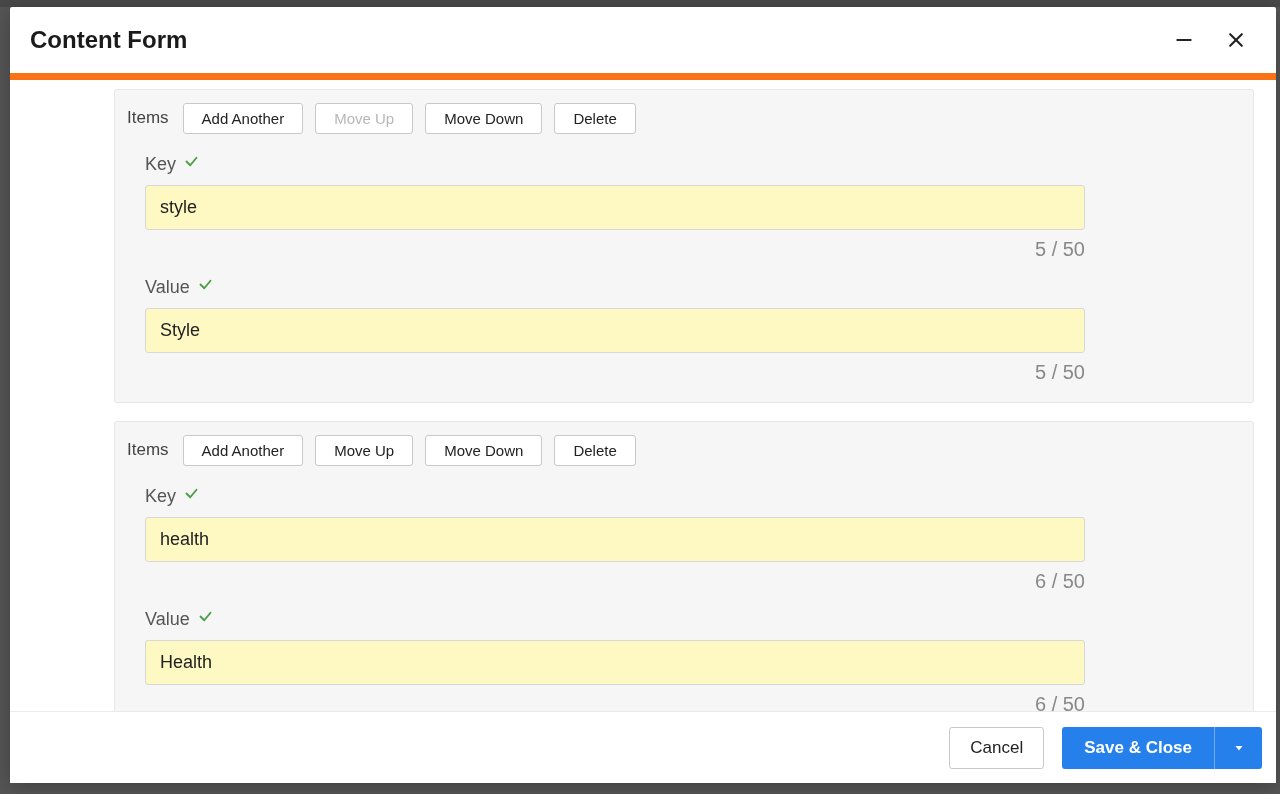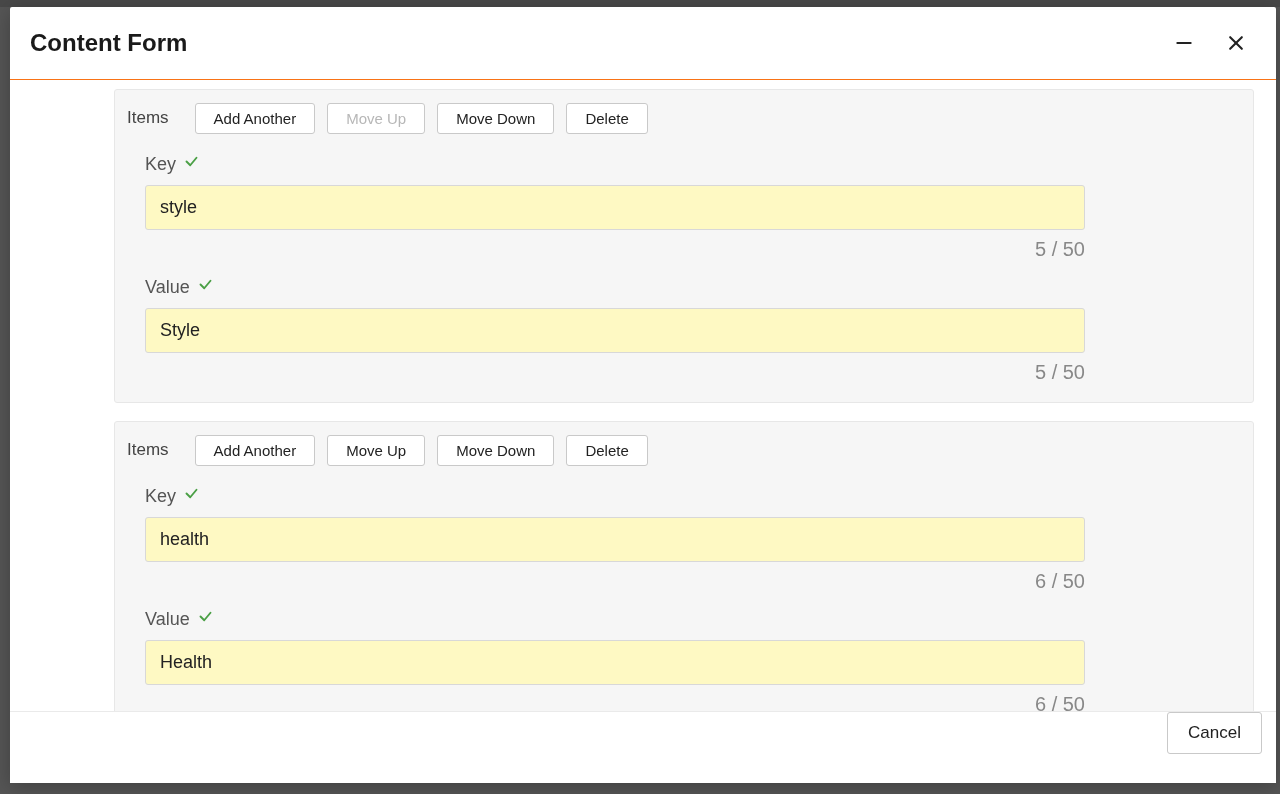--- a/index.html
+++ b/index.html
@@ -23,21 +23,21 @@
       background: #ffffff;
       display: flex; flex-direction: column;
       border-radius: 2px;
       box-shadow: 0 4px 20px rgba(0,0,0,0.25);
     }
 
     .modal-header {
       height: 73px;
       padding: 0 28px 0 20px;
       display: flex; align-items: center; justify-content: space-between;
-      border-bottom: 1px solid #f97316;
+      border-bottom: 7px solid #f97316;
       flex: 0 0 auto;
     }
     .modal-title {
       font-size: 24px; font-weight: 700; color: #1a1a1a;
     }
     .modal-header-actions { display: flex; align-items: center; gap: 28px; }
     .hdr-btn { width: 24px; height: 24px; display:flex; align-items:center; justify-content:center; cursor:pointer; color:#222; }
     .hdr-btn svg { width: 20px; height: 20px; }
 
     .modal-body {
@@ -61,21 +61,21 @@
       margin-bottom: 18px;
       padding: 0 30px 18px 30px;
     }
     .item-toolbar {
       display: flex; align-items: center; gap: 12px;
       height: 56px;
       margin-left: -18px;
     }
     .items-label {
       font-size: 17px; color: #444; font-weight: 400;
-      margin-right: 14px;
+      margin-right: 2px;
       text-align: right;
     }
     .btn {
       background: #ffffff;
       border: 1px solid #c9c9c9;
       border-radius: 3px;
       font-size: 15px;
       color: #222;
       padding: 7px 18px;
       cursor: pointer;
@@ -107,21 +107,21 @@
       text-align: right;
       font-size: 20px;
       color: #888;
       margin-top: 8px;
     }
 
     .modal-footer {
       flex: 0 0 auto;
       height: 72px;
       border-top: 1px solid #eaeaea;
-      display: flex; align-items: flex-start; justify-content: flex-end;
+      display: flex; align-items: center; justify-content: flex-end;
       padding-right: 14px;
       gap: 18px;
       background: #fff;
     }
     .btn-secondary {
       background: #fff; border:1px solid #c9c9c9; border-radius:3px;
       font-size:17px; color:#222; padding: 10px 20px; cursor:pointer;
     }
     .save-group { display:flex; }
     .btn-primary {
@@ -230,15 +230,23 @@
           <input class="text-input" type="text" value="Health" style="">
           <div class="counter">6 / 50</div>
         </div>
 
       </div>
     </div>
   </div>
 
   <div class="modal-footer">
     <button class="btn-secondary">Cancel</button>
+    <div class="save-group">
+      <button class="btn-primary">Save &amp; Close</button>
+      <button class="btn-primary-caret">
+        <svg viewBox="0 0 24 24">
+            <path d="M5 8 L12 17 L19 8 Z" fill="#ffffff"></path>
+          </svg>
+      </button>
+    </div>
   </div>
 
 </div>
 
 </body></html>

